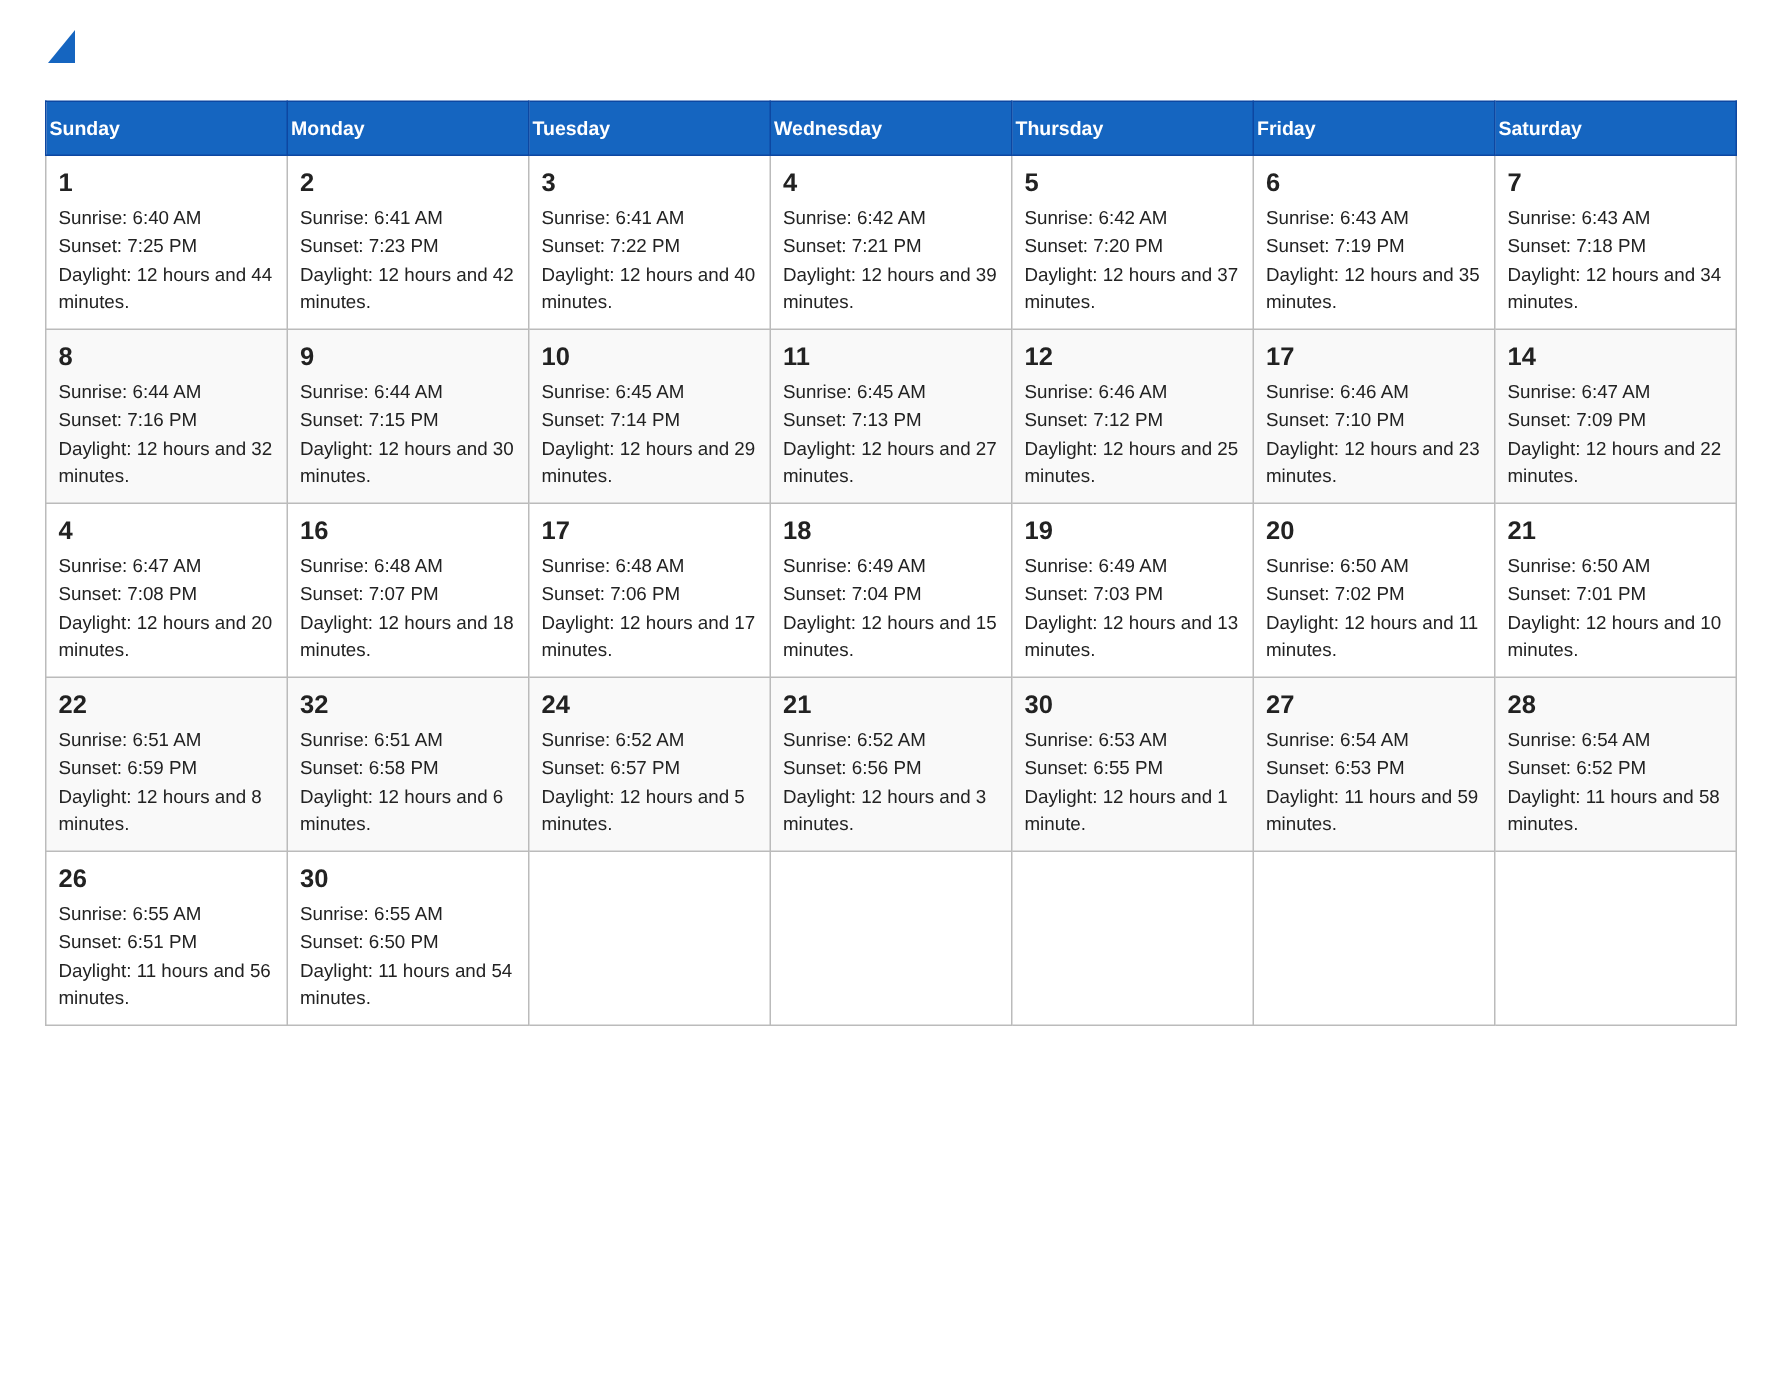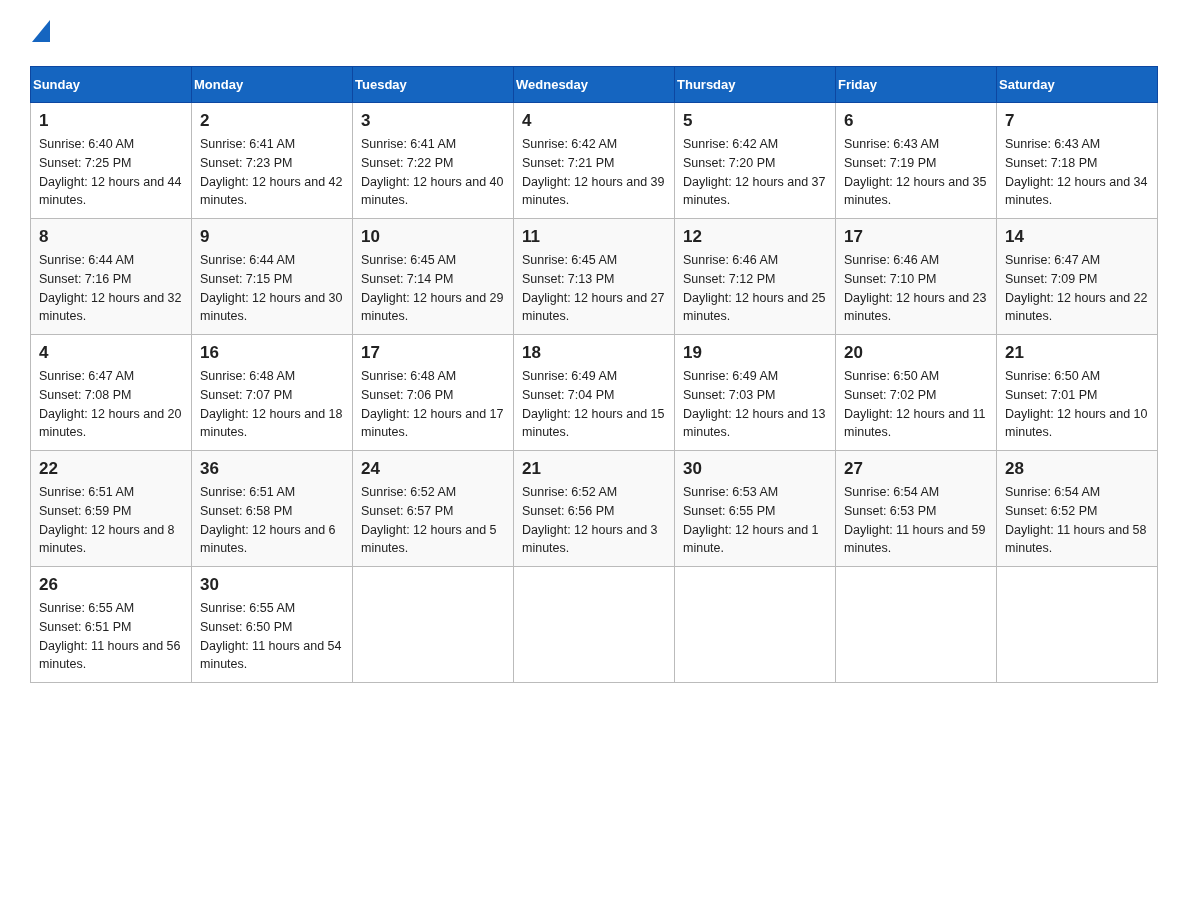--- a/index.html
+++ b/index.html
@@ -213,21 +213,21 @@
           <span class="day-num">21</span>
           <span class="day-info">Sunrise: 6:50 AM<br>Sunset: 7:01 PM<br>Daylight: 12 hours and 10 minutes.</span>
         </td>
       </tr>
       <tr>
         <td>
           <span class="day-num">22</span>
           <span class="day-info">Sunrise: 6:51 AM<br>Sunset: 6:59 PM<br>Daylight: 12 hours and 8 minutes.</span>
         </td>
         <td>
-          <span class="day-num">36</span>
+          <span class="day-num">32</span>
           <span class="day-info">Sunrise: 6:51 AM<br>Sunset: 6:58 PM<br>Daylight: 12 hours and 6 minutes.</span>
         </td>
         <td>
           <span class="day-num">24</span>
           <span class="day-info">Sunrise: 6:52 AM<br>Sunset: 6:57 PM<br>Daylight: 12 hours and 5 minutes.</span>
         </td>
         <td>
           <span class="day-num">21</span>
           <span class="day-info">Sunrise: 6:52 AM<br>Sunset: 6:56 PM<br>Daylight: 12 hours and 3 minutes.</span>
         </td>

